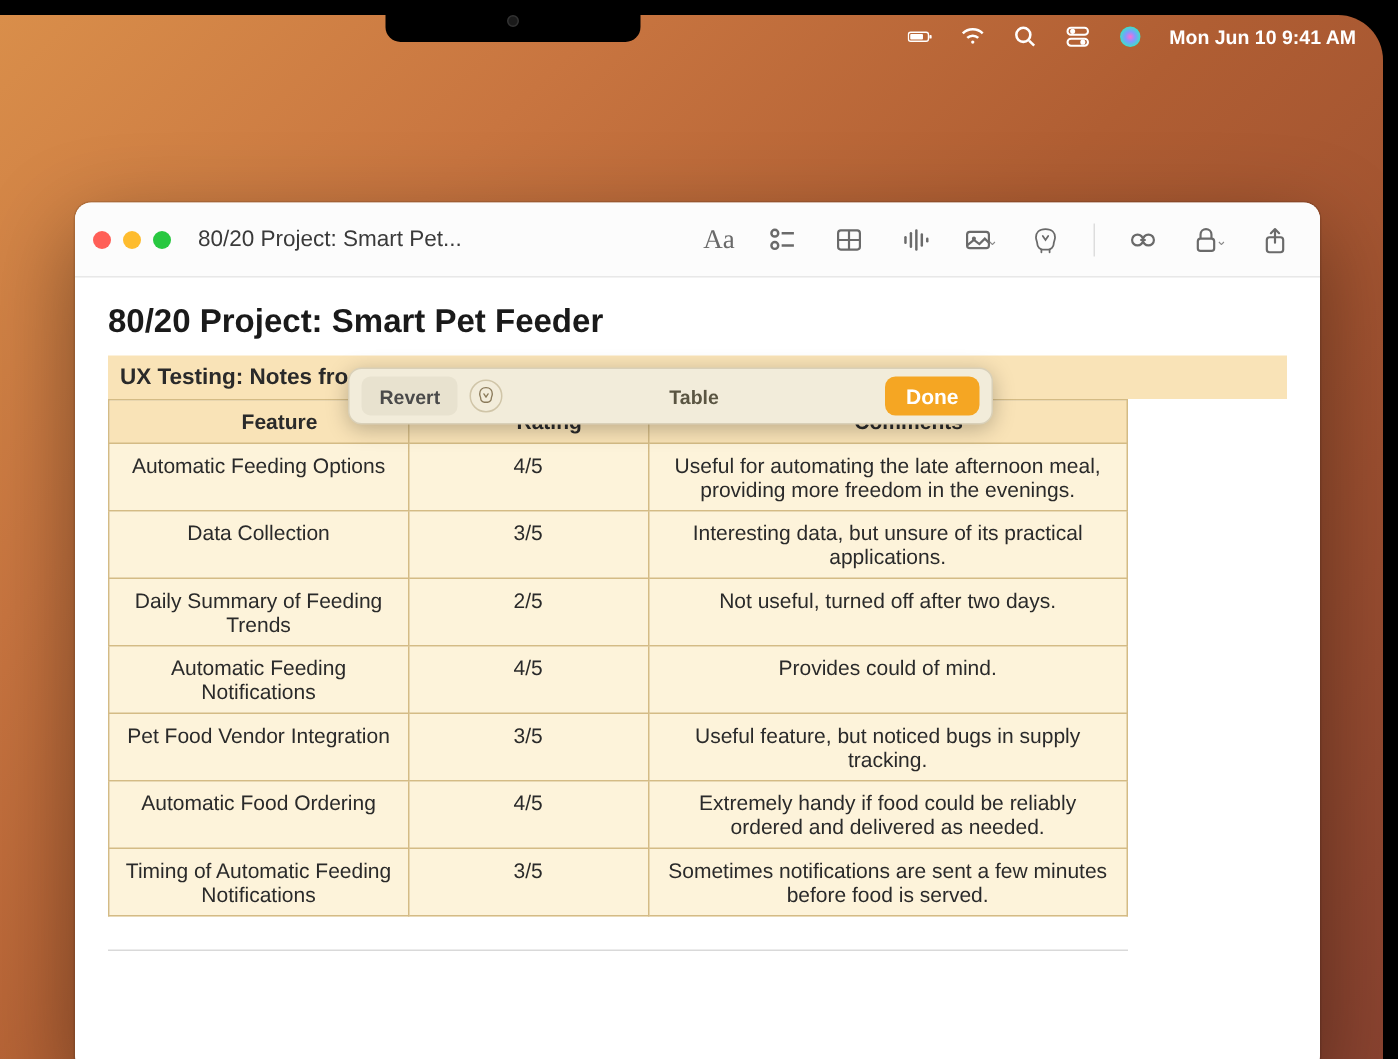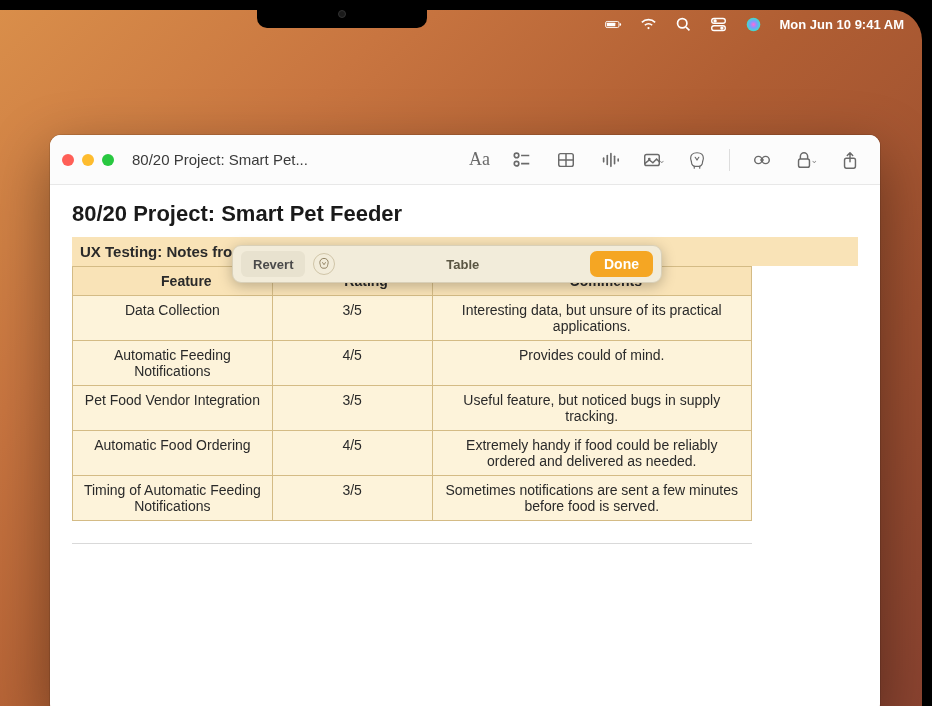--- a/index.html
+++ b/index.html
@@ -339,23 +339,33 @@
         <table class="data-table">
           <thead>
             <tr>
               <th>Feature</th>
               <th>Rating</th>
               <th>Comments</th>
             </tr>
           </thead>
           <tbody id="table-body">
               <tr>
+                <td>Automatic Feeding Options</td>
+                <td>4/5</td>
+                <td>Useful for automating the late afternoon meal, providing more freedom in the evenings.</td>
+              </tr>
+              <tr>
                 <td>Data Collection</td>
                 <td>3/5</td>
                 <td>Interesting data, but unsure of its practical applications.</td>
+              </tr>
+              <tr>
+                <td>Daily Summary of Feeding Trends</td>
+                <td>2/5</td>
+                <td>Not useful, turned off after two days.</td>
               </tr>
               <tr>
                 <td>Automatic Feeding Notifications</td>
                 <td>4/5</td>
                 <td>Provides could of mind.</td>
               </tr>
               <tr>
                 <td>Pet Food Vendor Integration</td>
                 <td>3/5</td>
                 <td>Useful feature, but noticed bugs in supply tracking.</td>

